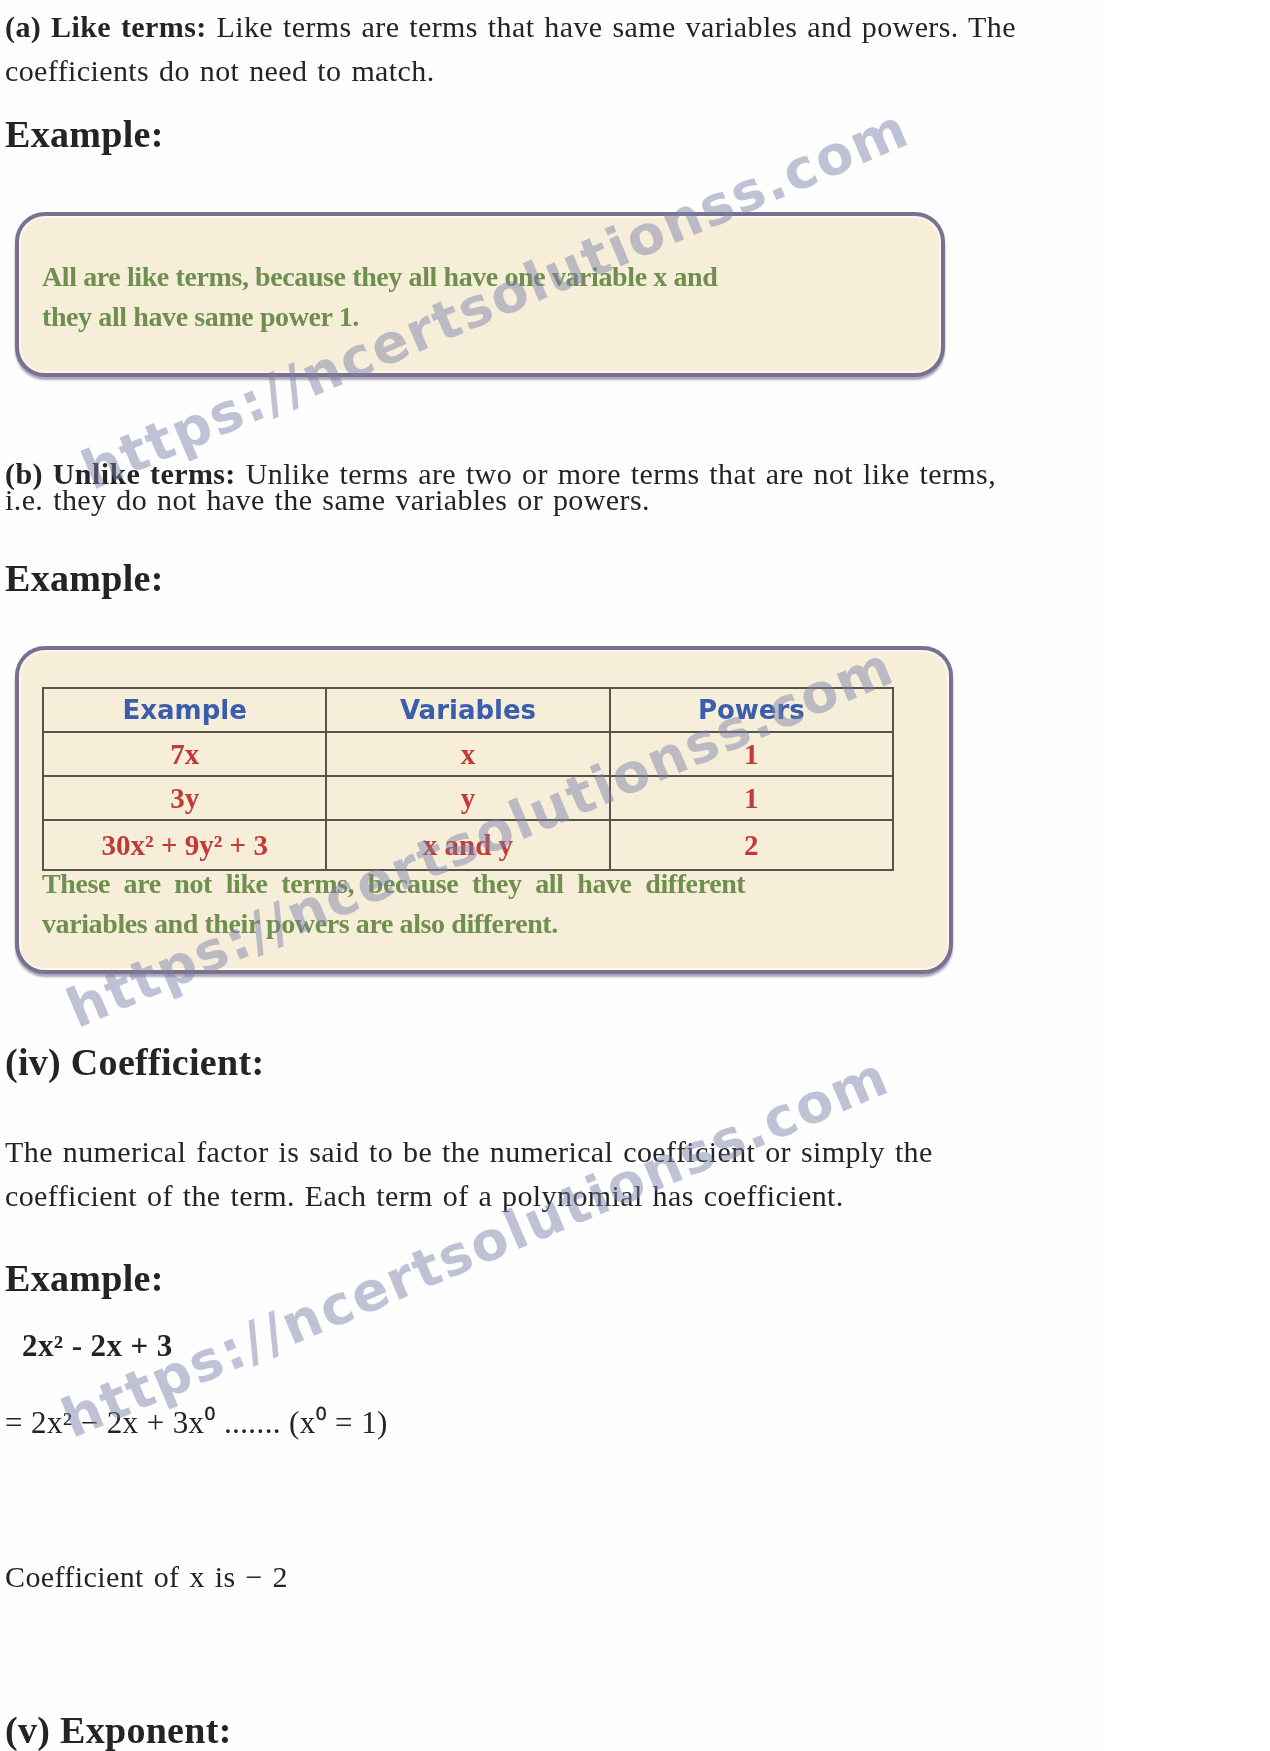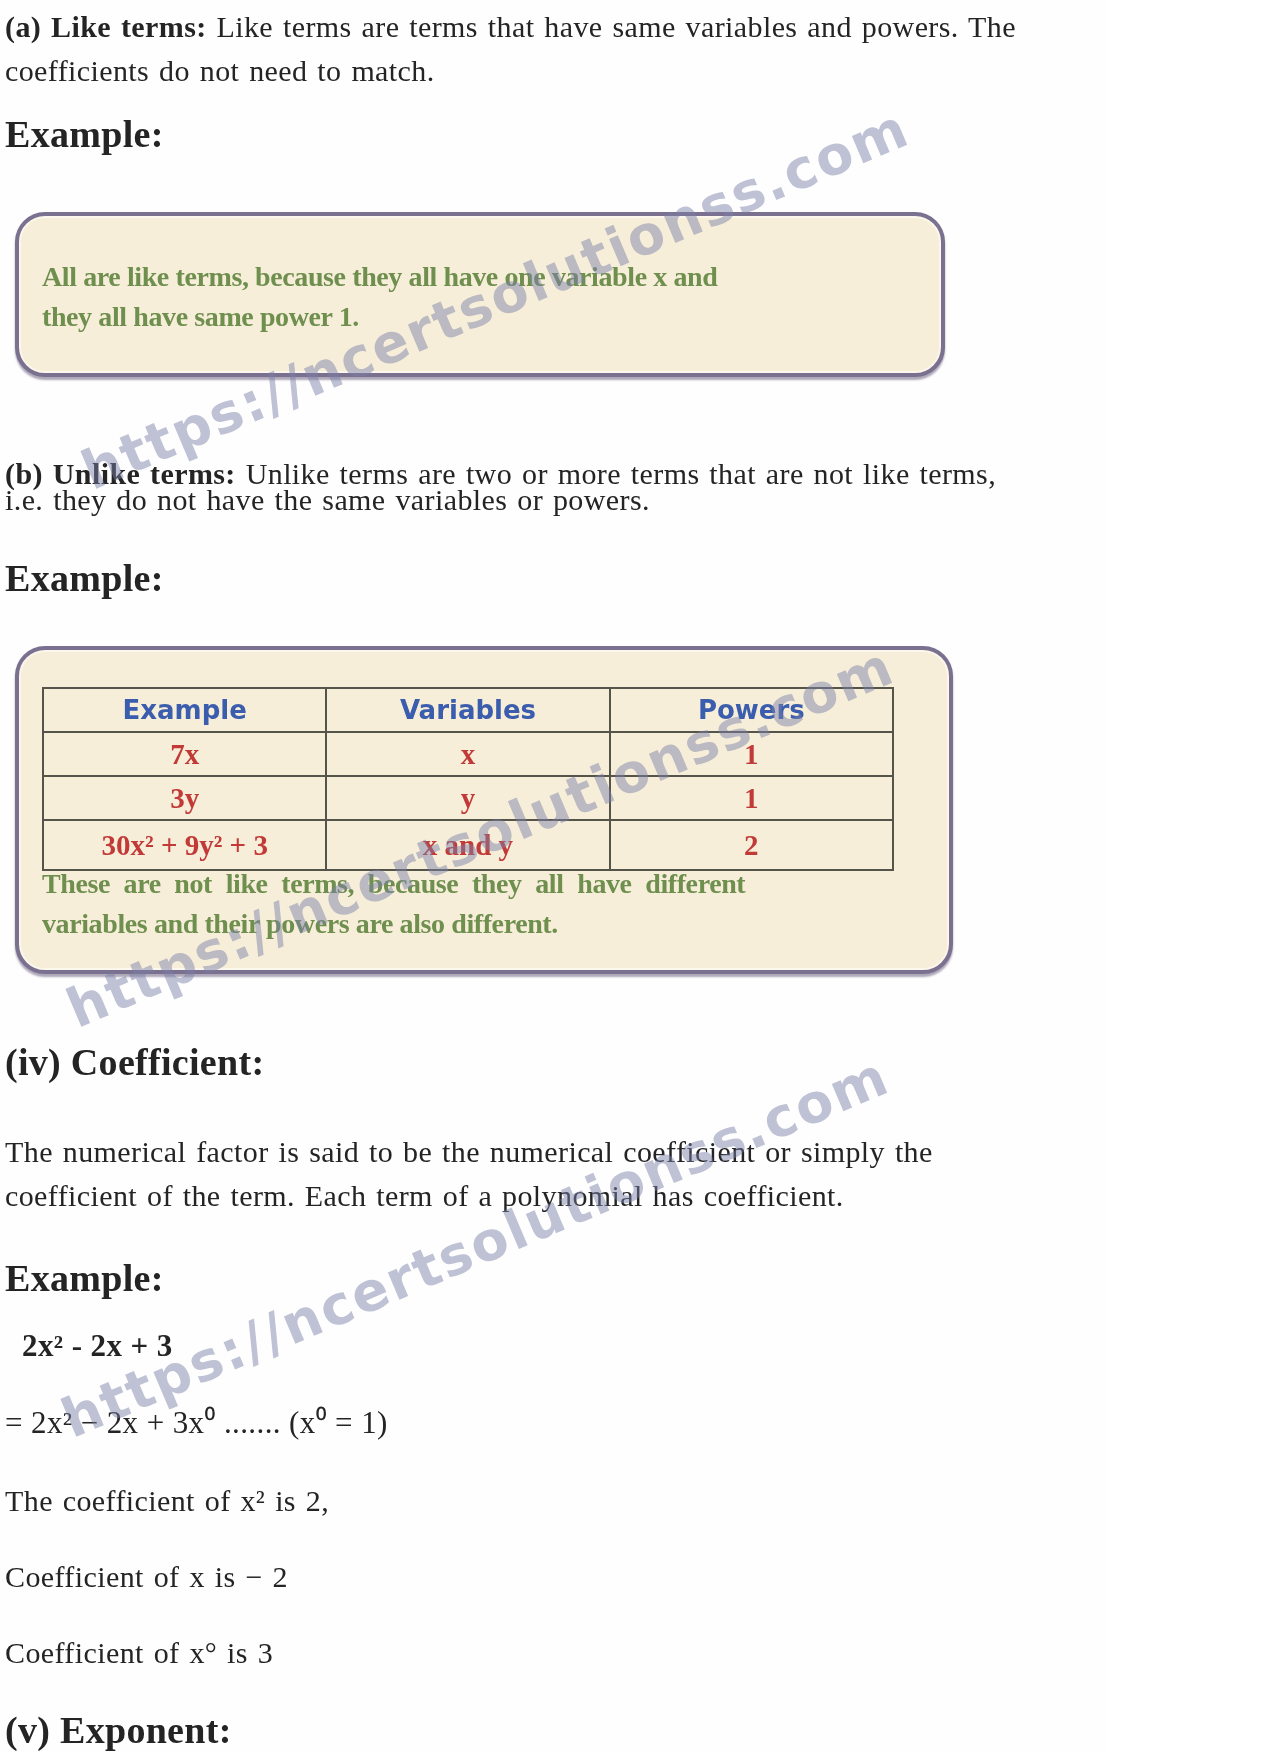--- a/index.html
+++ b/index.html
@@ -89,23 +89,21 @@
 
   <div class="heading" style="top:1040px;">(iv) Coefficient:</div>
   <div class="bodyline" style="top:1133px;">The numerical factor is said to be the numerical coefficient or simply the</div>
   <div class="bodyline" style="top:1177px;">coefficient of the term. Each term of a polynomial has coefficient.</div>
 
   <div class="heading" style="top:1256px;">Example:</div>
 
   <div class="mathline bold" style="left:22px;top:1328px;">2x²  -  2x + 3</div>
   <div class="mathline" style="left:5px;top:1400px;">= 2x² − 2x + 3x⁰ ....... (x⁰ = 1)</div>
 
-  <div class="bodyline" style="top:1482px;">The coefficient of x² is 2,</div>
   <div class="bodyline" style="top:1558px;">Coefficient of x is − 2</div>
-  <div class="bodyline" style="top:1634px;">Coefficient of x° is 3</div>
 
   <div class="heading" style="top:1708px;">(v) Exponent:</div>
 
   <div class="wm" style="left:85px;top:442px;">https://ncertsolutionss.com</div>
   <div class="wm" style="left:70px;top:980px;">https://ncertsolutionss.com</div>
   <div class="wm" style="left:65px;top:1390px;">https://ncertsolutionss.com</div>
 
 </div>
 
 </body></html>

